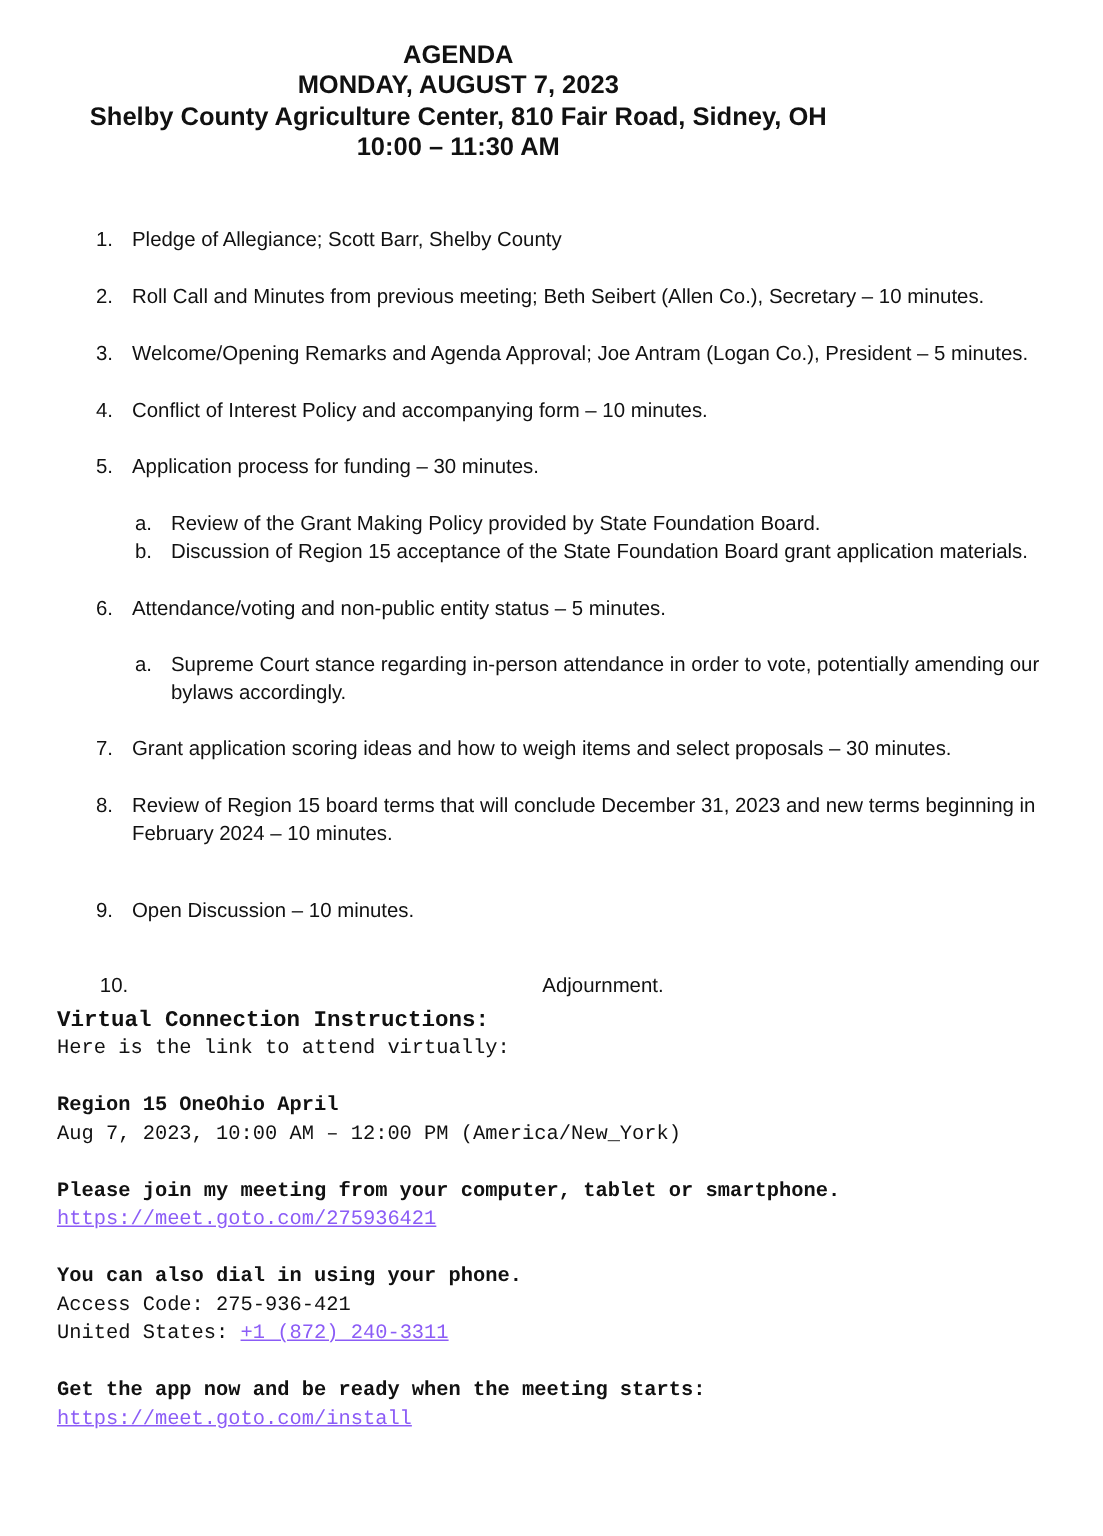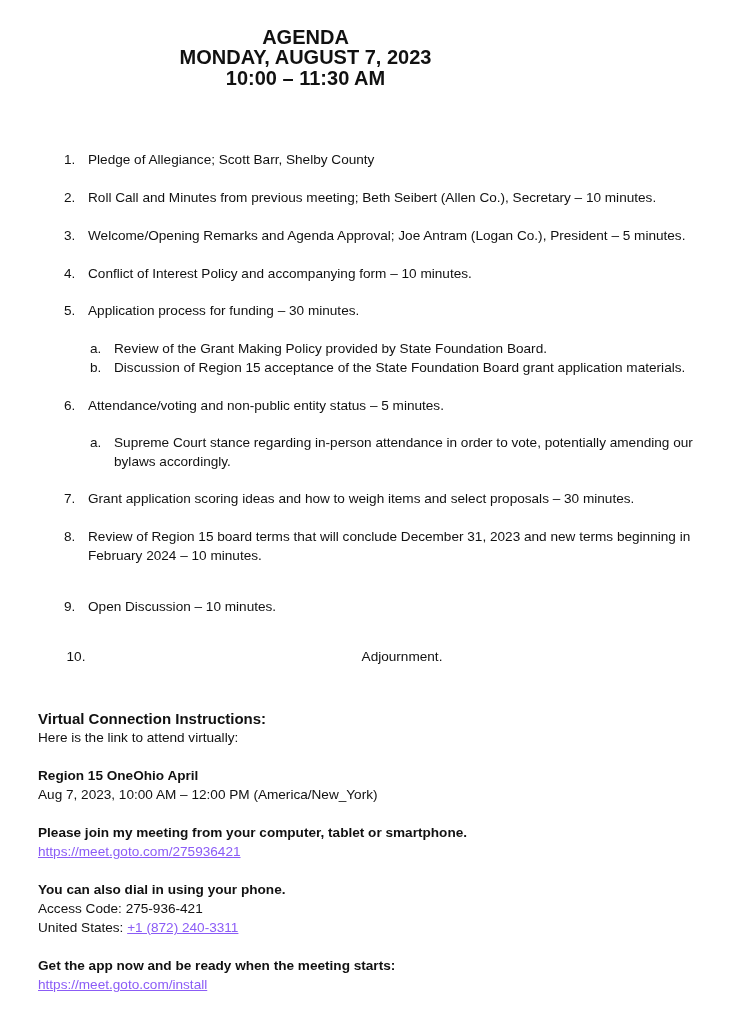--- a/index.html
+++ b/index.html
@@ -2,21 +2,21 @@
 <html><head>
   <meta charset="utf-8">
   <style>
     html, body { margin: 0; padding: 0; background: #ffffff; }
     body {
       width: 735px; height: 1024px; position: relative; overflow: hidden;
       font-family: "Liberation Sans", sans-serif; color: #111111;
     }
     .header {
       position: absolute; top: 27px; left: 0; width: 611px;
-      text-align: center; font-weight: bold; font-size: 20px; line-height: 20.4px;
+      text-align: center; font-weight: bold; font-size: 17px; line-height: 20.4px;
     }
     .header div { white-space: nowrap; }
     .item {
       position: absolute; left: 64px; font-size: 13.6px; line-height: 19px;
       display: flex;
     }
     .item .num { width: 24px; flex: none; }
     .item .txt { width: 628px; }
     .sub {
       position: absolute; left: 90px; font-size: 13.6px; line-height: 19px; display: flex;
@@ -29,20 +29,21 @@
     .block .b { font-weight: bold; }
     .block .title { font-weight: bold; font-size: 15px; }
     a.link { color: #8b5cf6; text-decoration: underline; }
   </style>
 </head>
 <body>
 
 <div class="header">
   <div>AGENDA</div>
   <div>MONDAY, AUGUST 7, 2023</div>
+  <div>Shelby County Agriculture Center, 810 Fair Road, Sidney, OH</div>
   <div>10:00 – 11:30 AM</div>
 </div>
 
 <div class="item" style="top:150px;">
   <span class="num">1.</span>
   <span class="txt">Pledge of Allegiance; Scott Barr, Shelby County</span>
 </div>
 <div class="item" style="top:188px;">
   <span class="num">2.</span>
   <span class="txt">Roll Call and Minutes from previous meeting; Beth Seibert (Allen Co.), Secretary – 10 minutes.</span>
@@ -85,21 +86,21 @@
 </div>
 <div class="item" style="top:597px;">
   <span class="num">9.</span>
   <span class="txt">Open Discussion – 10 minutes.</span>
 </div>
 <div class="item" style="top:647px;text-align:center;">
   <span class="num">10.</span>
   <span class="txt">Adjournment.</span>
 </div>
 
-<div class="block" style="top:709px;">
+<div class="block" style="top:671px;font-family:Liberation Mono, monospace;">
   <div class="title">Virtual Connection Instructions:</div>
   <div>Here is the link to attend virtually:</div>
   <div style="height:19px;"></div>
   <div class="b">Region 15 OneOhio April</div>
   <div>Aug 7, 2023, 10:00 AM – 12:00 PM (America/New_York)</div>
   <div style="height:19px;"></div>
   <div class="b">Please join my meeting from your computer, tablet or smartphone.</div>
   <div><a class="link" href="#">https://meet.goto.com/275936421</a></div>
   <div style="height:19px;"></div>
   <div class="b">You can also dial in using your phone.</div>

